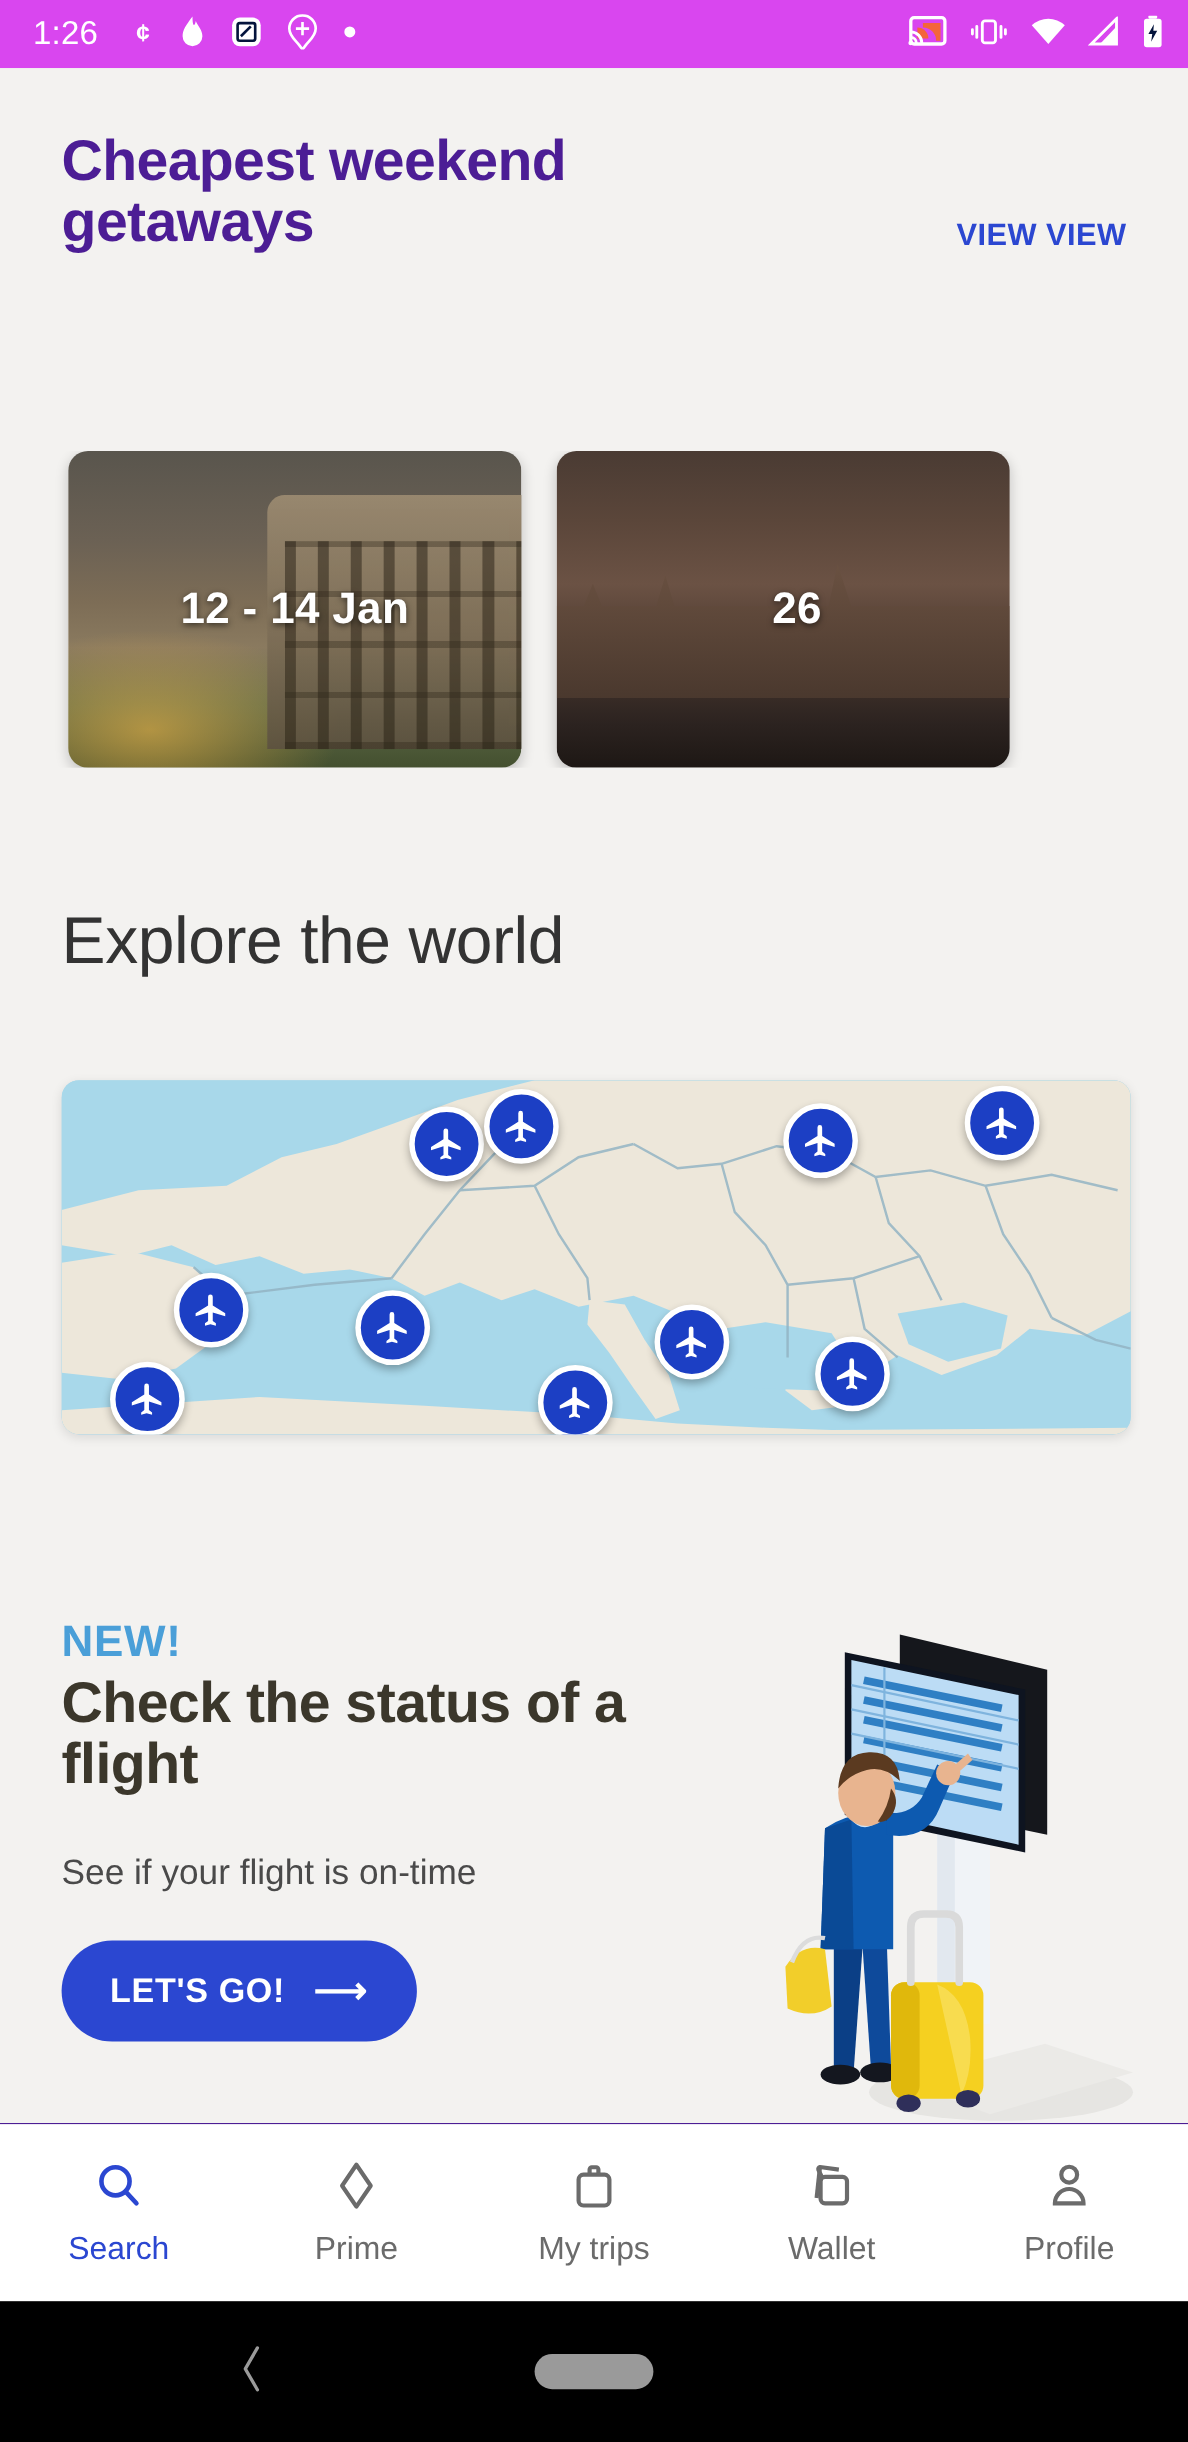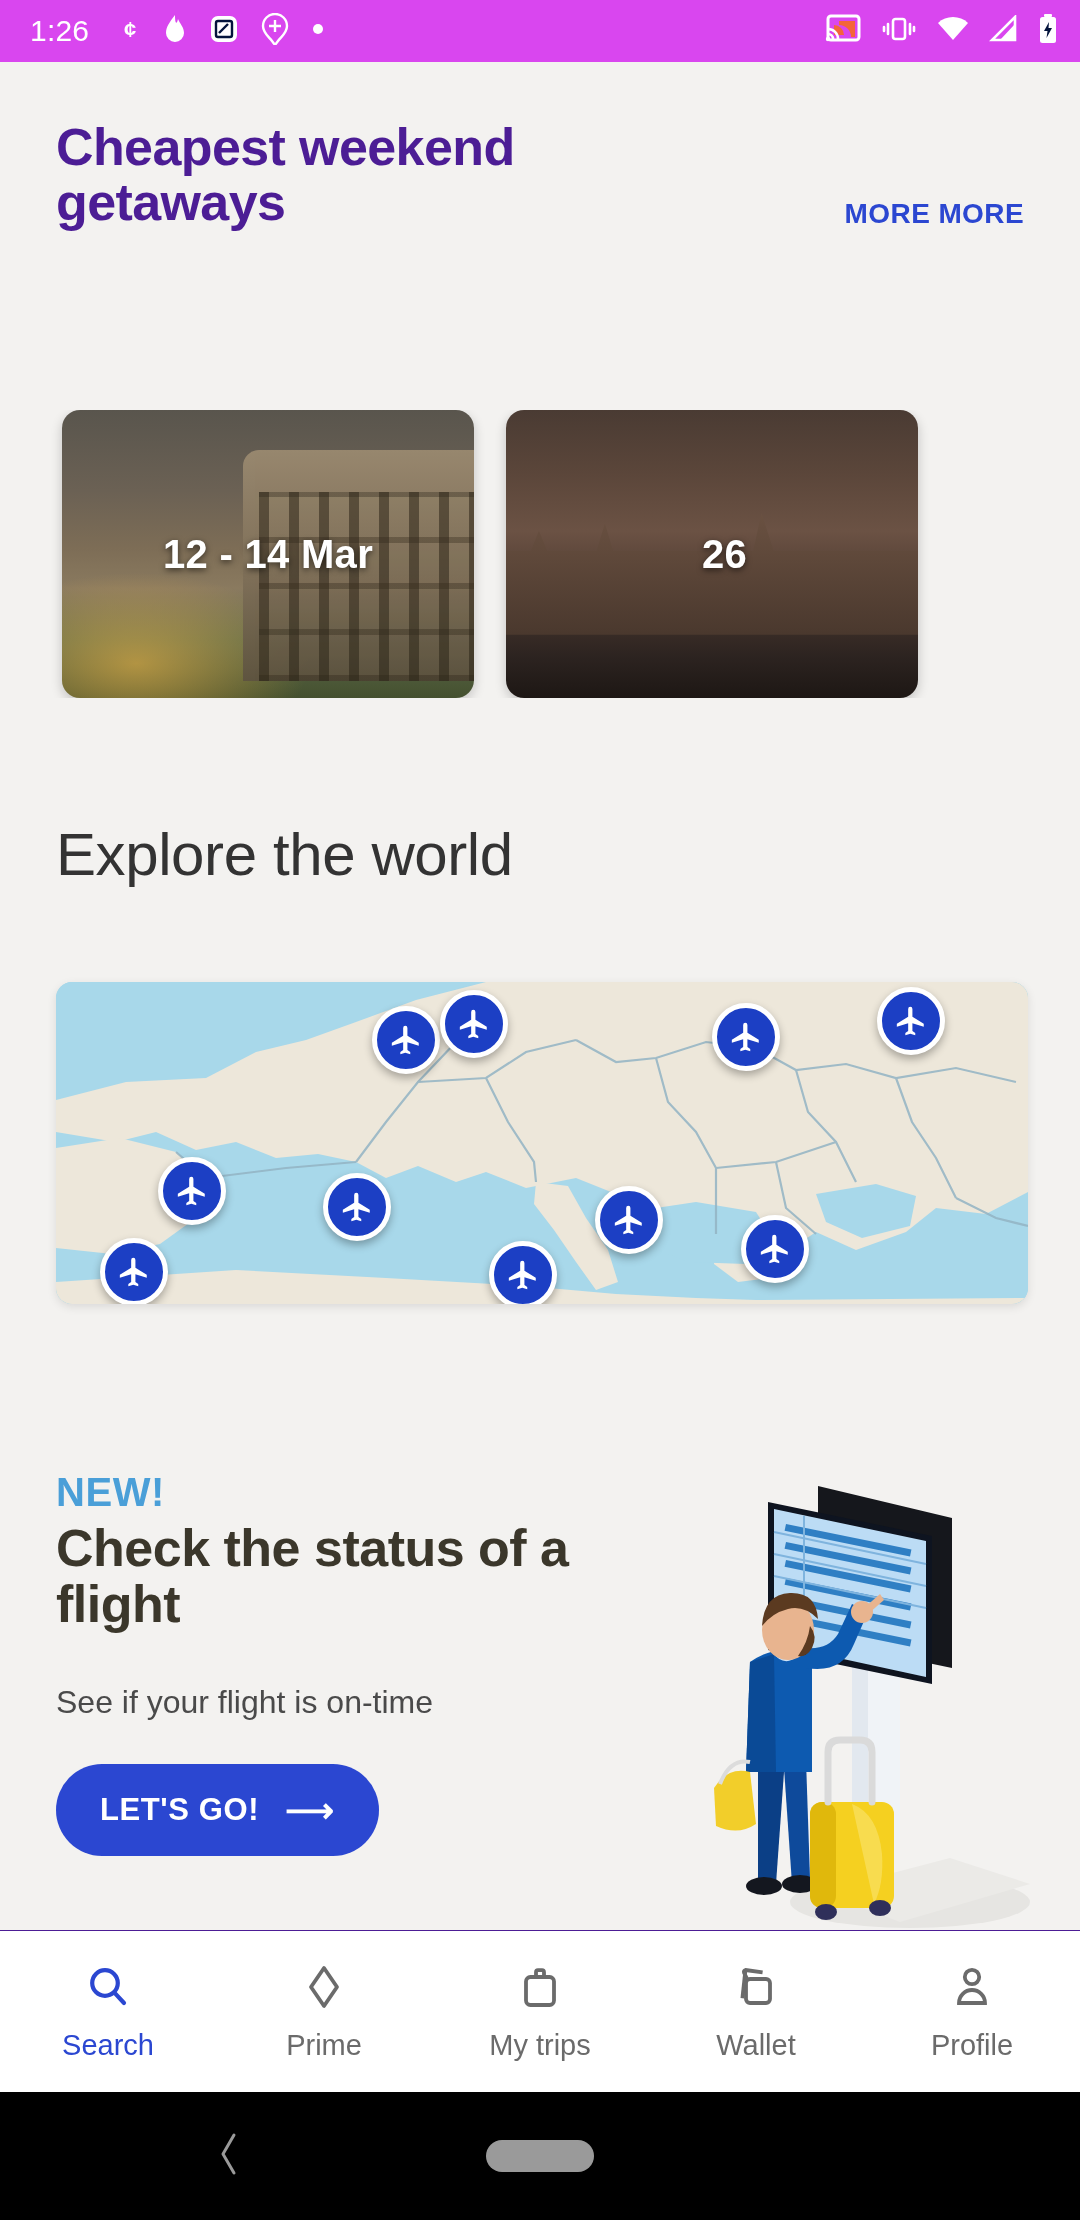--- a/index.html
+++ b/index.html
@@ -247,31 +247,31 @@
             <path d="M11 8 L6 17 h3.5 L8.5 24 L14 14 h-3.5 Z" fill="#04143c"></path>
           </svg>
       </span>
     </div>
   </div>
 
   <div class="content">
 
     <div class="sec-head">
       <div class="sec-title">Cheapest weekend getaways</div>
-      <div class="view-more">MORE MORE</div>
+      <div class="view-more">VIEW VIEW</div>
     </div>
 
     <div class="cards">
       <div class="cards-row">
 
         <div class="dcard">
           <div class="photo ph-rome">
               <div class="colo"></div>
             </div>
-          <div class="date">12 - 14 Mar</div>
+          <div class="date">12 - 14 Jan</div>
         </div>
 
 
         <div class="dcard">
           <div class="photo ph-ldn">
               <div class="pal"></div>
             </div>
           <div class="date" style="text-align:left;padding-left:196px;">26</div>
         </div>
 

